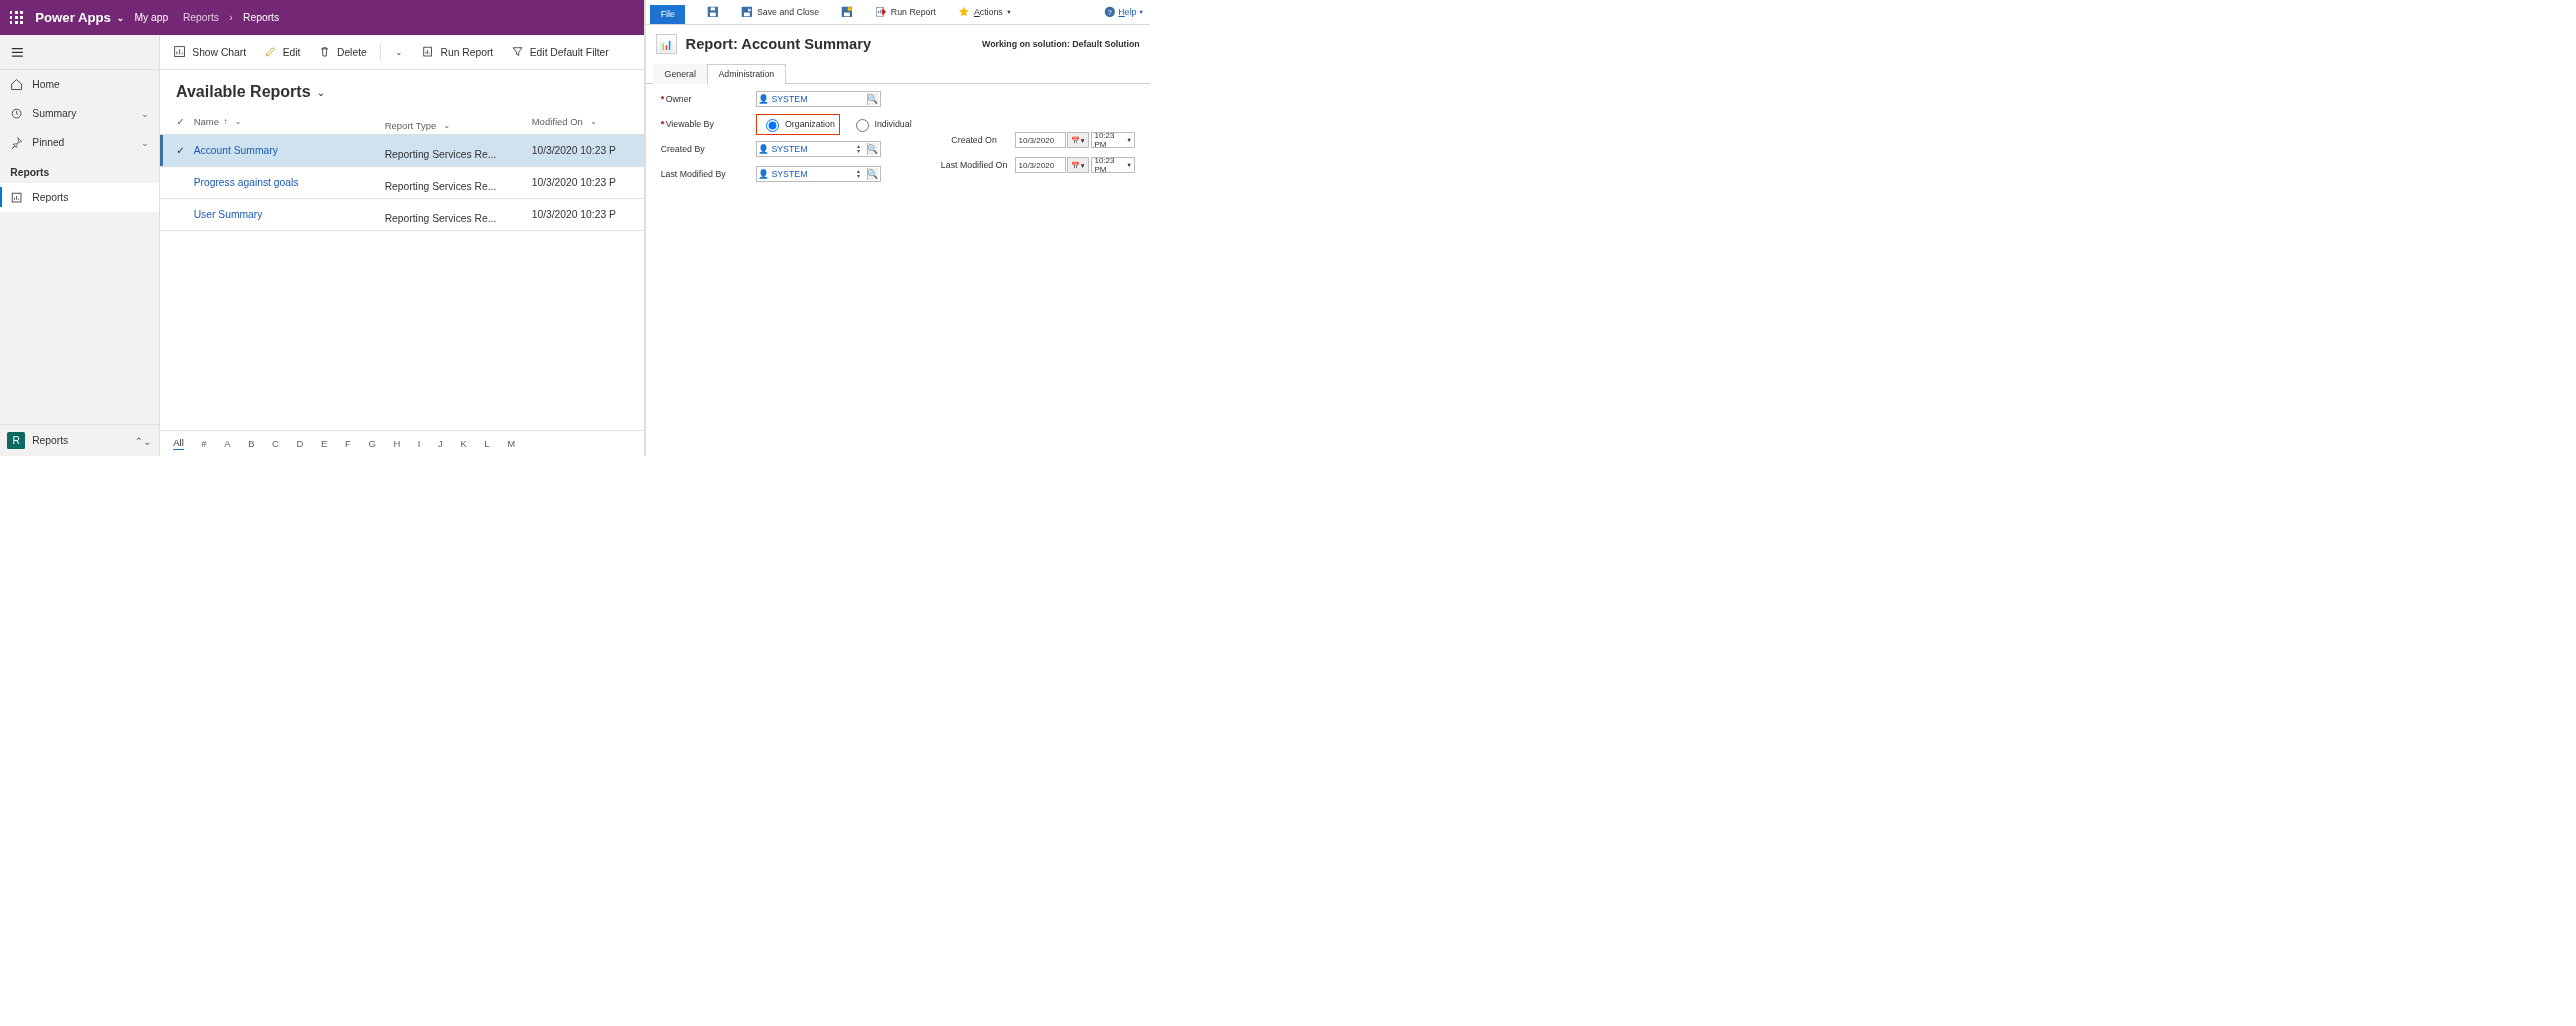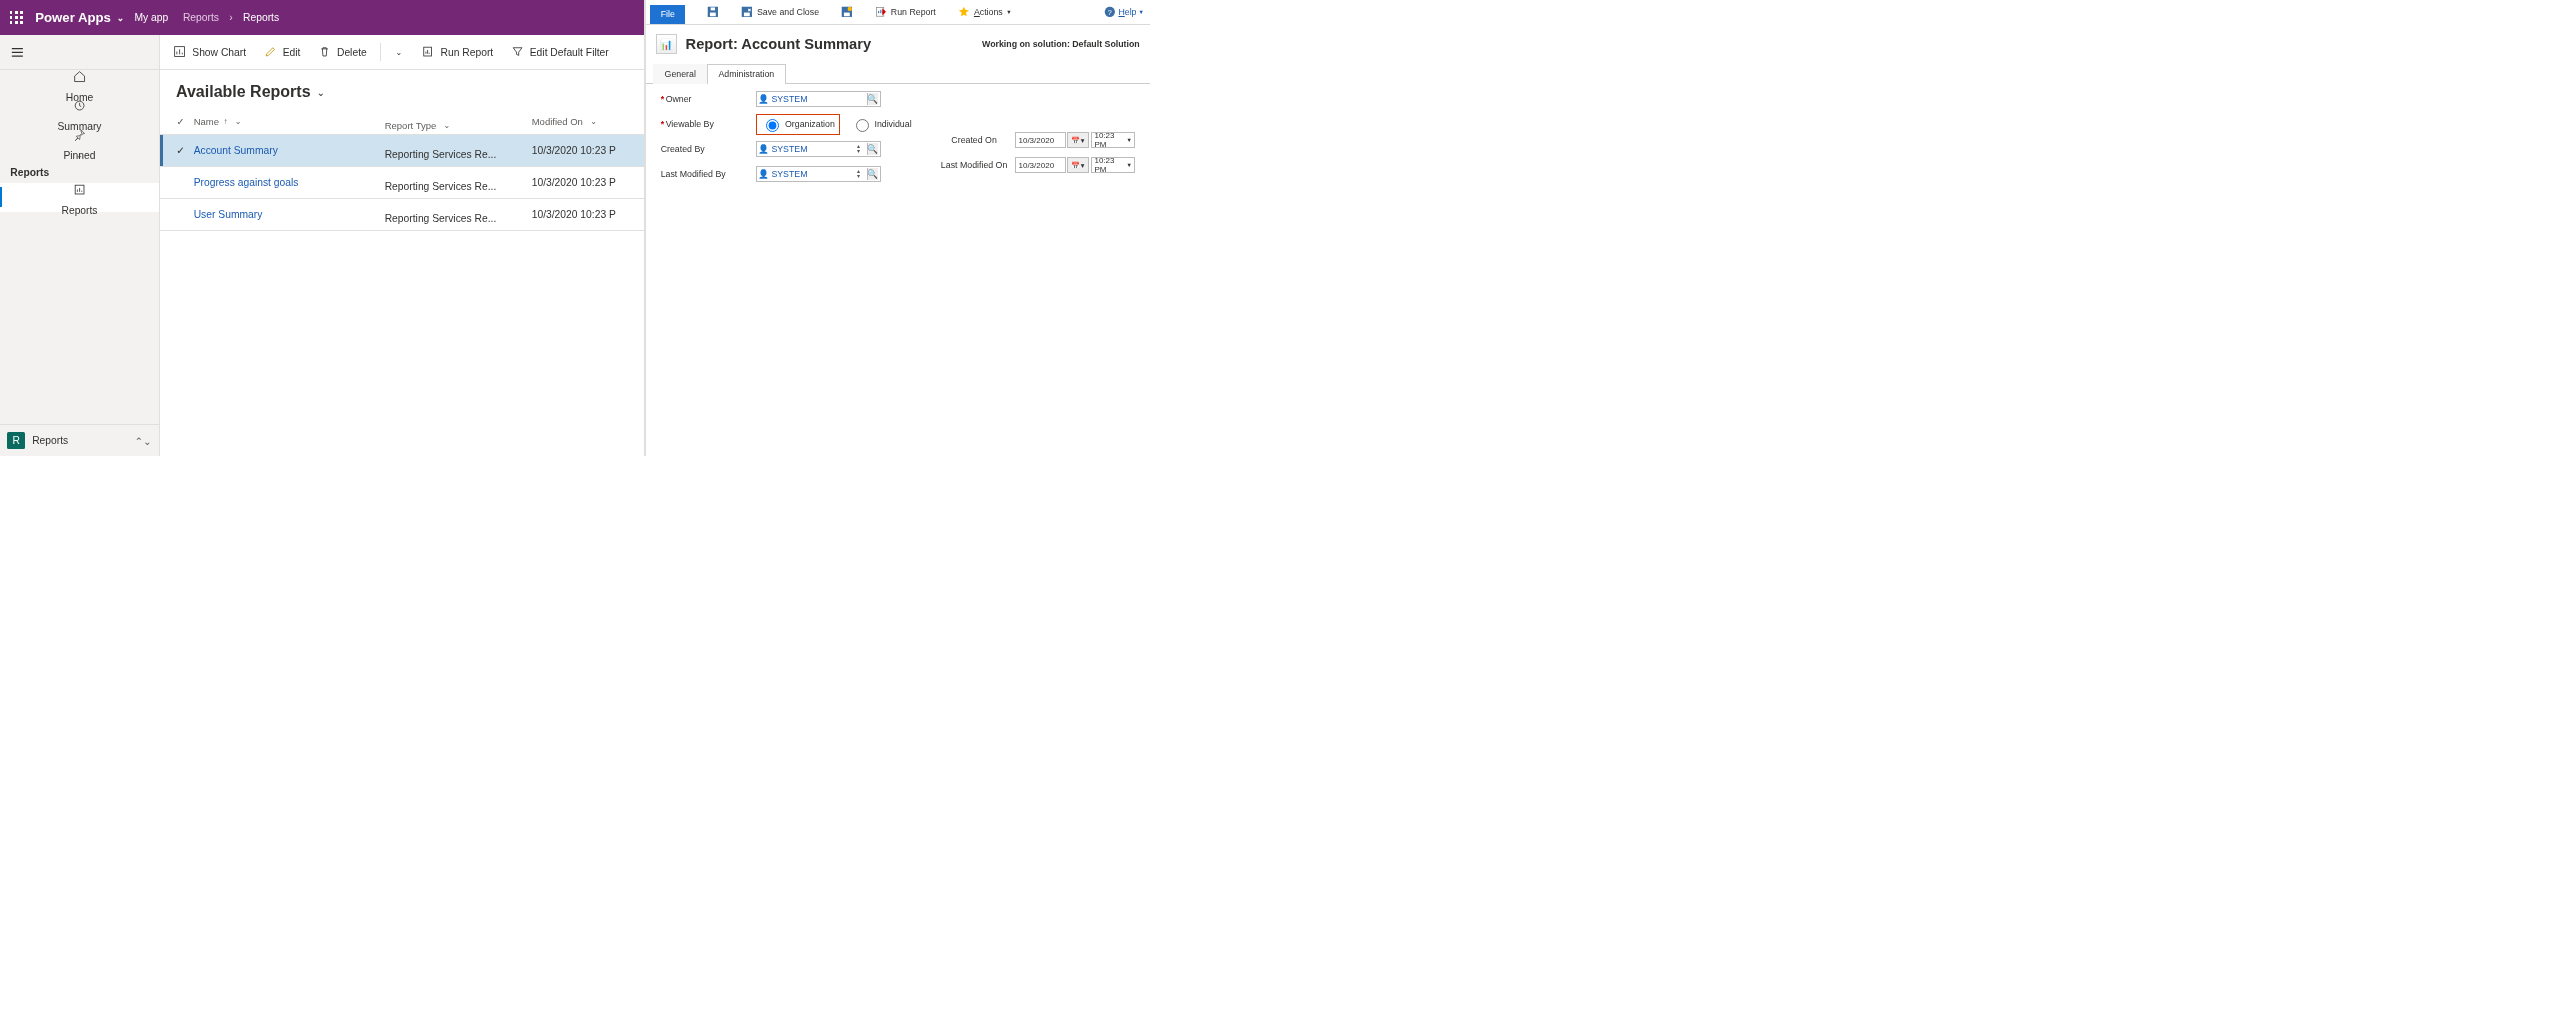--- a/index.html
+++ b/index.html
@@ -79,21 +79,20 @@
   }
   .hamburger svg { width: 14.7px; height: 14.7px; }
   .nav-item {
     height: 29px;
     display: flex;
     align-items: center;
     padding: 0 10.3px;
     gap: 8.8px;
     font-size: 10.3px;
     cursor: pointer;
-    flex-direction: column;
   }
   .nav-item .spacer { flex: 1; }
   .nav-item .chev { font-size: 8.8px; color: #605e5c; }
   .nav-icon { width: 13.2px; height: 13.2px; flex-shrink: 0; display:flex; align-items:center; justify-content:center;}
   .nav-section-title {
     padding: 10.3px 10.3px 4.4px;
     font-weight: 600;
     font-size: 10.3px;
   }
   .nav-item.active {
@@ -490,20 +489,37 @@
         <div class="row">
           <div class="col-check"></div>
           <div class="col-name">
               <a href="#">User Summary</a>
             </div>
           <div class="col-type">Reporting Services Re...</div>
           <div class="col-mod">10/3/2020 10:23 P</div>
         </div>
       </div>
 
+      <div class="alpha-bar">
+        <span class="sel">All</span>
+        <span>#</span>
+        <span>A</span>
+        <span>B</span>
+        <span>C</span>
+        <span>D</span>
+        <span>E</span>
+        <span>F</span>
+        <span>G</span>
+        <span>H</span>
+        <span>I</span>
+        <span>J</span>
+        <span>K</span>
+        <span>L</span>
+        <span>M</span>
+      </div>
     </div>
   </div>
 </div>
 
 <div class="right-pane">
   <div class="ribbon">
     <div class="file-btn">
       <span>File</span>
     </div>
     <div class="ribbon-btn">

